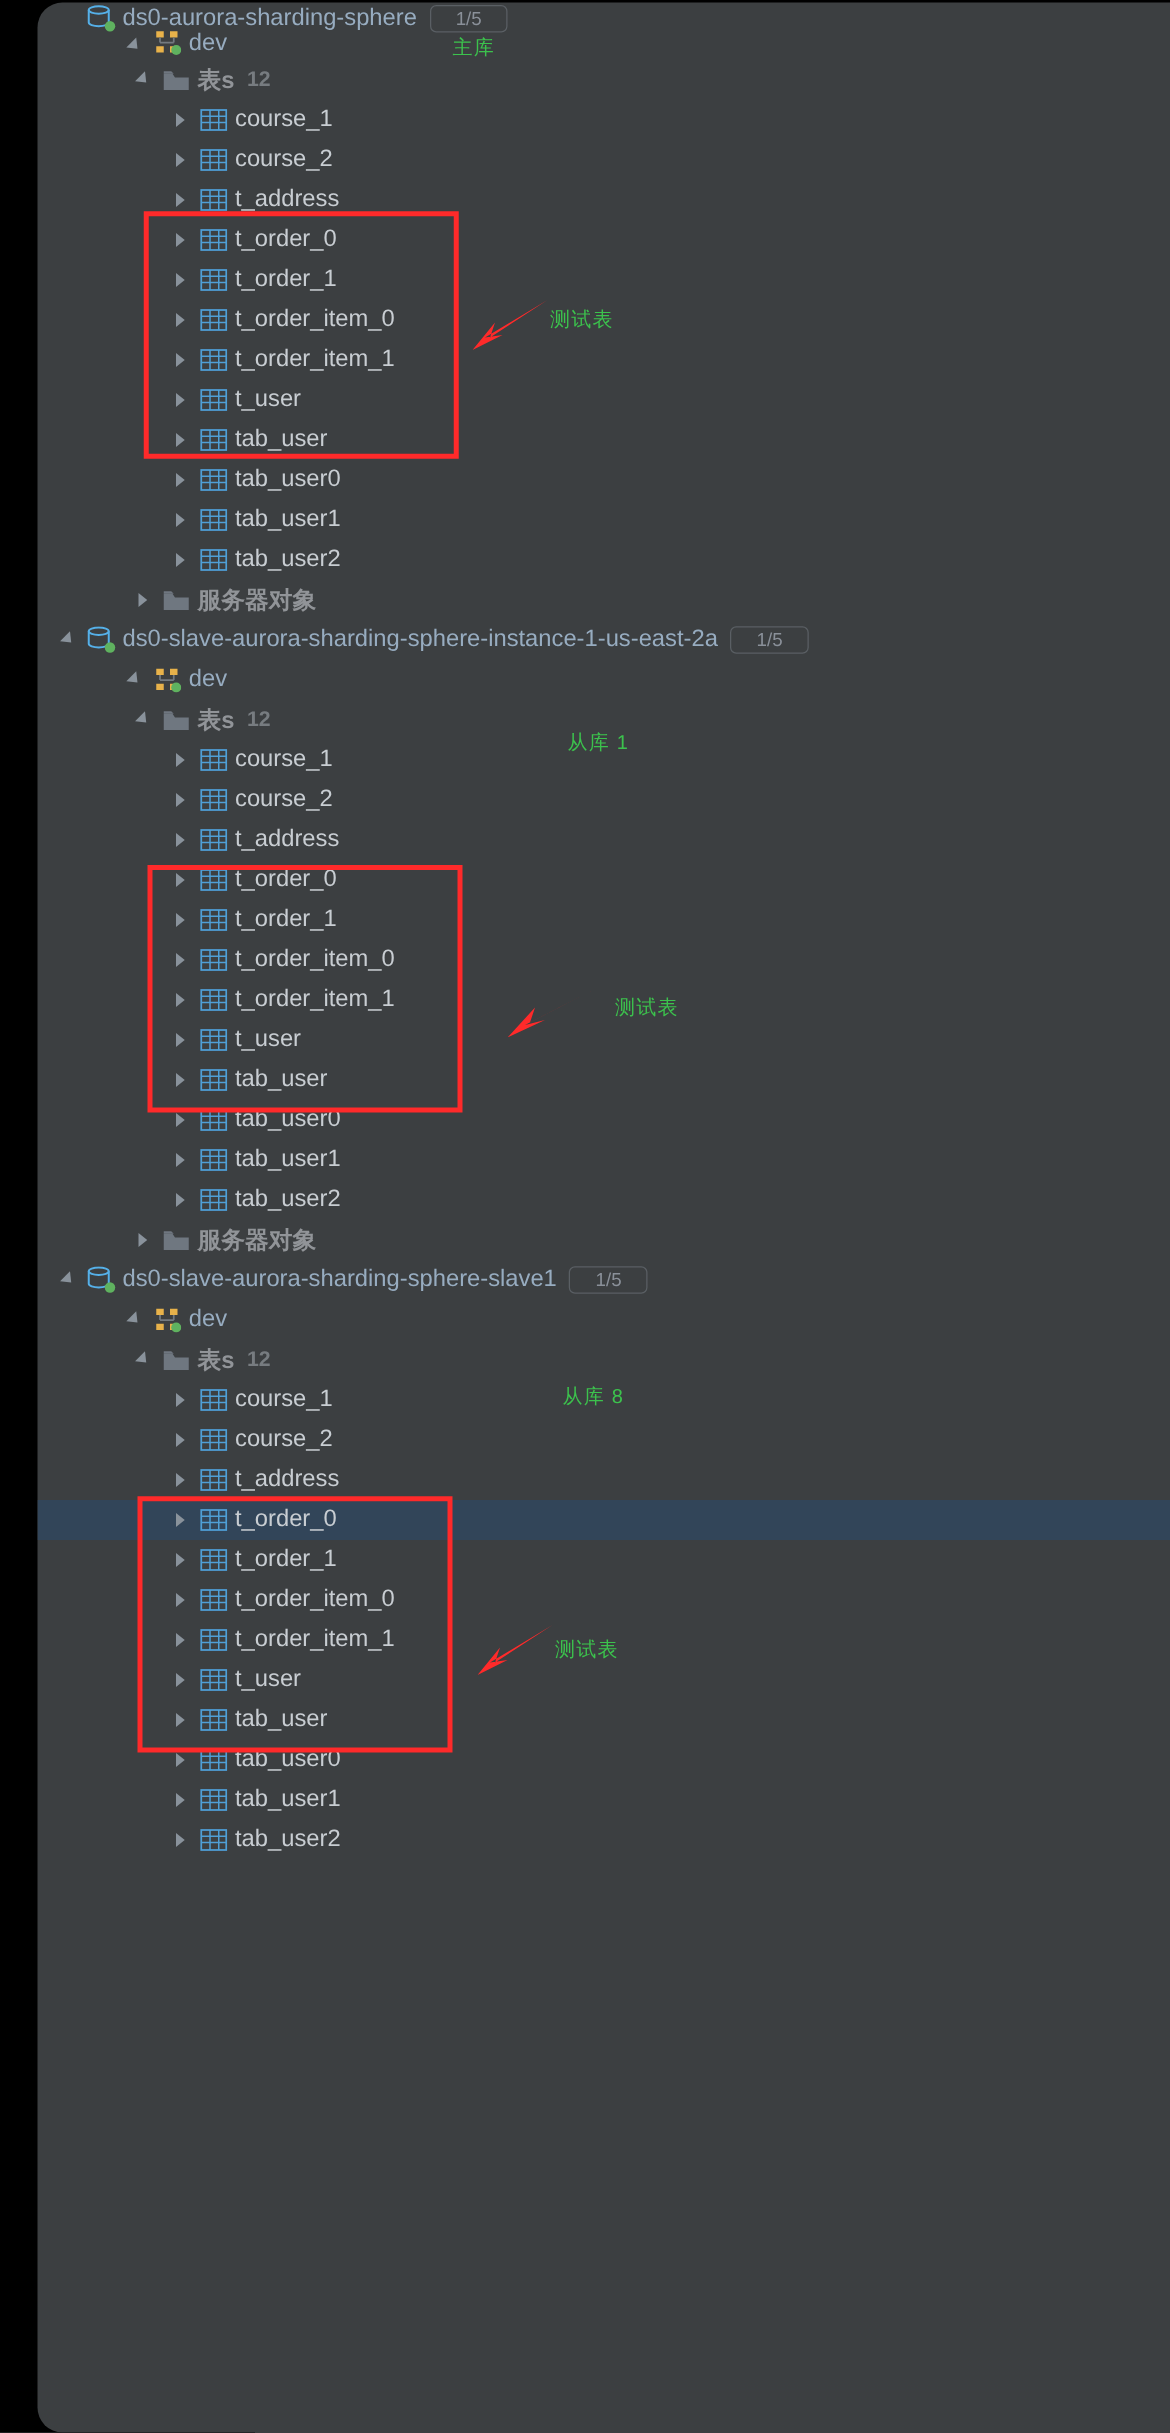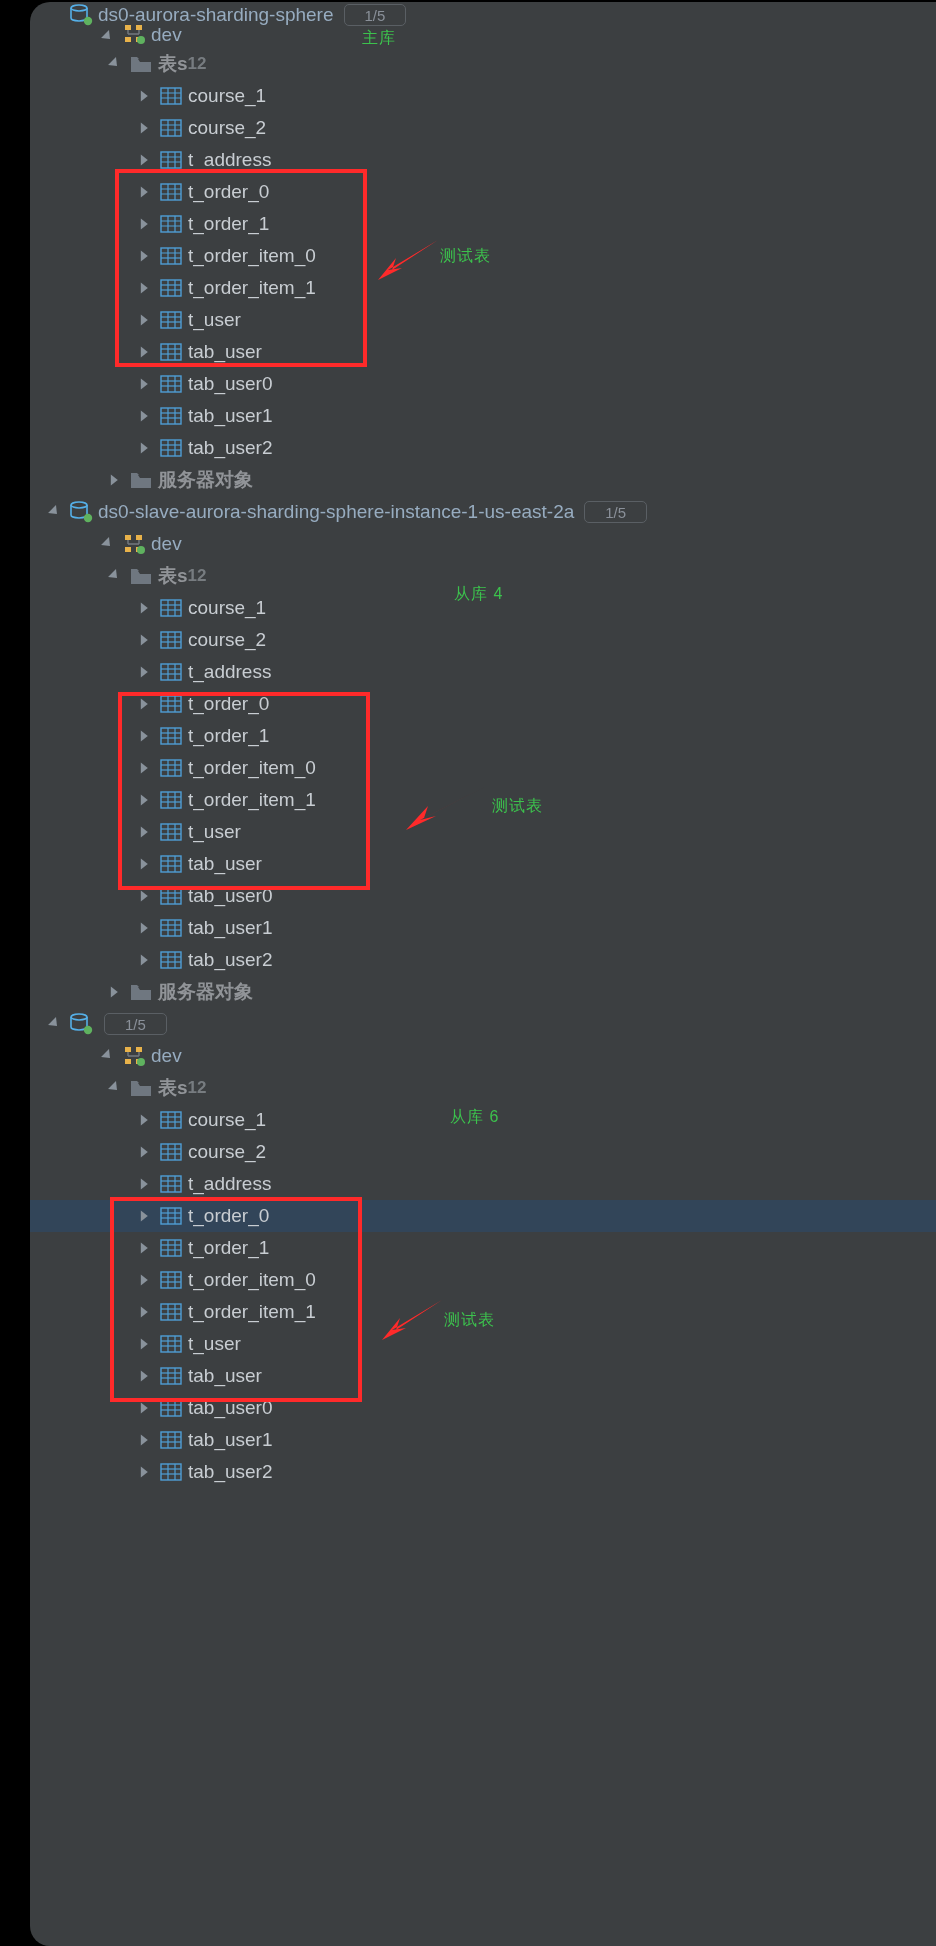--- a/index.html
+++ b/index.html
@@ -31,21 +31,21 @@
   .badge {
     display:inline-flex; align-items:center; justify-content:center;
     height:22px; min-width:34px;
     padding:0 20px;
     font-size:15px;
     color:#8a9099;
     border:1px solid #5a5f64;
     border-radius:5px;
     margin-left:10px;
   }
-  .count { color:#777c80; font-size:17px; margin-left:0; }
+  .count { color:#777c80; font-size:17px; margin-left:10px; }
   .name-dim { color:#97acc0; }
   .name-dim2 { color:#919498; }
   .name-bright { color:#c8cdd2; }
   
   .l0 { padding-left:16px; }
   .l1 { padding-left:69px; }
   .l2 { padding-left:76px;font-weight:bold; }
   .l3 { padding-left:106px; }
   
   .chev {
@@ -616,20 +616,21 @@
           <path d="M2 1 L7 5 L2 9 Z" fill="#89929b"></path>
         </svg>
   </span>
     <span class="ic">
     <svg width="24" height="22" viewBox="0 0 24 22">
       <ellipse cx="10" cy="4" rx="8" ry="3" fill="none" stroke="#55b0e8" stroke-width="1.6"></ellipse>
       <path d="M2 4 v10 a8 3 0 0 0 16 0 V4" fill="none" stroke="#55b0e8" stroke-width="1.6"></path>
       <circle cx="19" cy="17" r="4.2" fill="#5fb25f"></circle>
     </svg>
       </span>
+    <span class="lbl name-dim">ds0-slave-aurora-sharding-sphere-slave1</span>
     <span class="badge">1/5</span>
   </div>
     <div class="row l1" style="">
     <span class="chev">
     <svg viewBox="0 0 10 10" style="transform:rotate(45deg)">
           <path d="M2 1 L7 5 L2 9 Z" fill="#89929b"></path>
         </svg>
   </span>
       <span class="ic">
     <svg width="22" height="20" viewBox="0 0 22 20">
@@ -859,23 +860,23 @@
       <line x1="8" y1="1" x2="8" y2="17" stroke="#4f9fd6" stroke-width="1.2"></line>
       <line x1="15" y1="1" x2="15" y2="17" stroke="#4f9fd6" stroke-width="1.2"></line>
     </svg>
       </span>
     <span class="lbl name-bright">tab_user2</span>
   </div>
   </div>
 
 <div class="anno" style="left:362px; top:28px;">主库</div>
 <div class="anno" style="left:440px; top:246px;">测试表</div>
-<div class="anno" style="left:454px; top:584px;">从库 4</div>
+<div class="anno" style="left:454px; top:584px;">从库 1</div>
 <div class="anno" style="left:492px; top:796px;">测试表</div>
-<div class="anno" style="left:450px; top:1107px;">从库 6</div>
+<div class="anno" style="left:450px; top:1107px;">从库 8</div>
 <div class="anno" style="left:444px; top:1310px;">测试表</div>
 
 <div class="redbox" style="left:115px; top:169px;  width:252px; height:198px;"></div>
 <div class="redbox" style="left:118px; top:692px;  width:252px; height:198px;"></div>
 <div class="redbox" style="left:110px; top:1197px; width:252px; height:205px;"></div>
 
 <svg class="arrow" style="left:378px; top:240px;" width="60" height="40">
   <polygon points="60,0 10,30 24,28 0,40 18,18 14,30" fill="#ff2a2a"></polygon>
 </svg>
 <svg class="arrow" style="left:406px; top:786px;" width="80" height="44">

